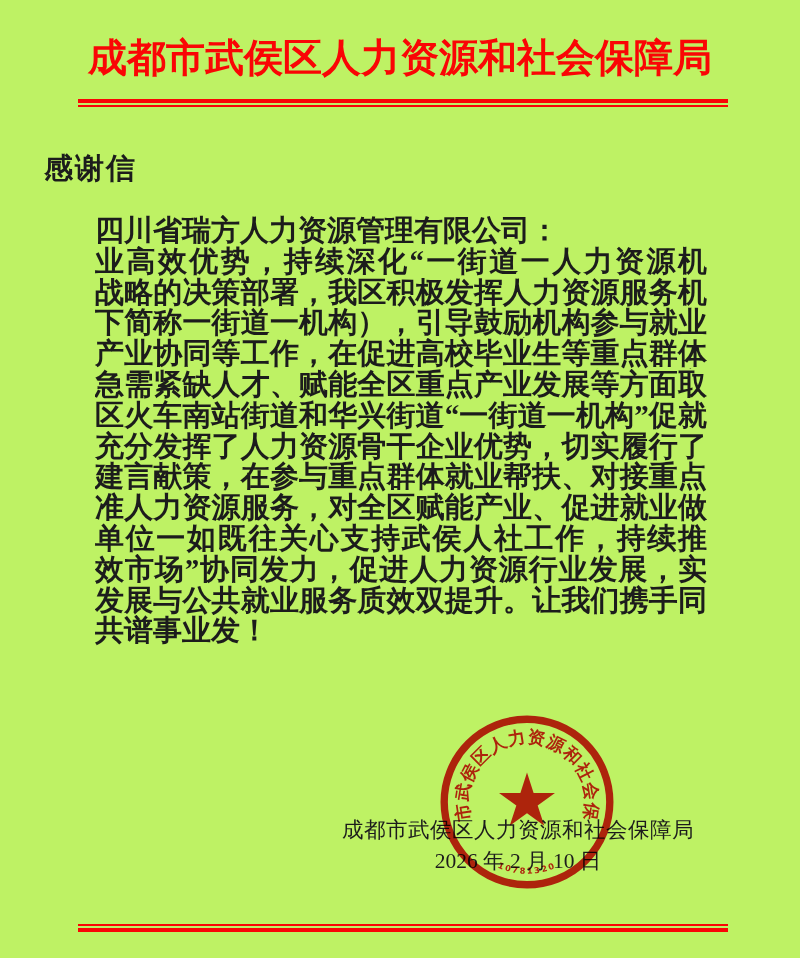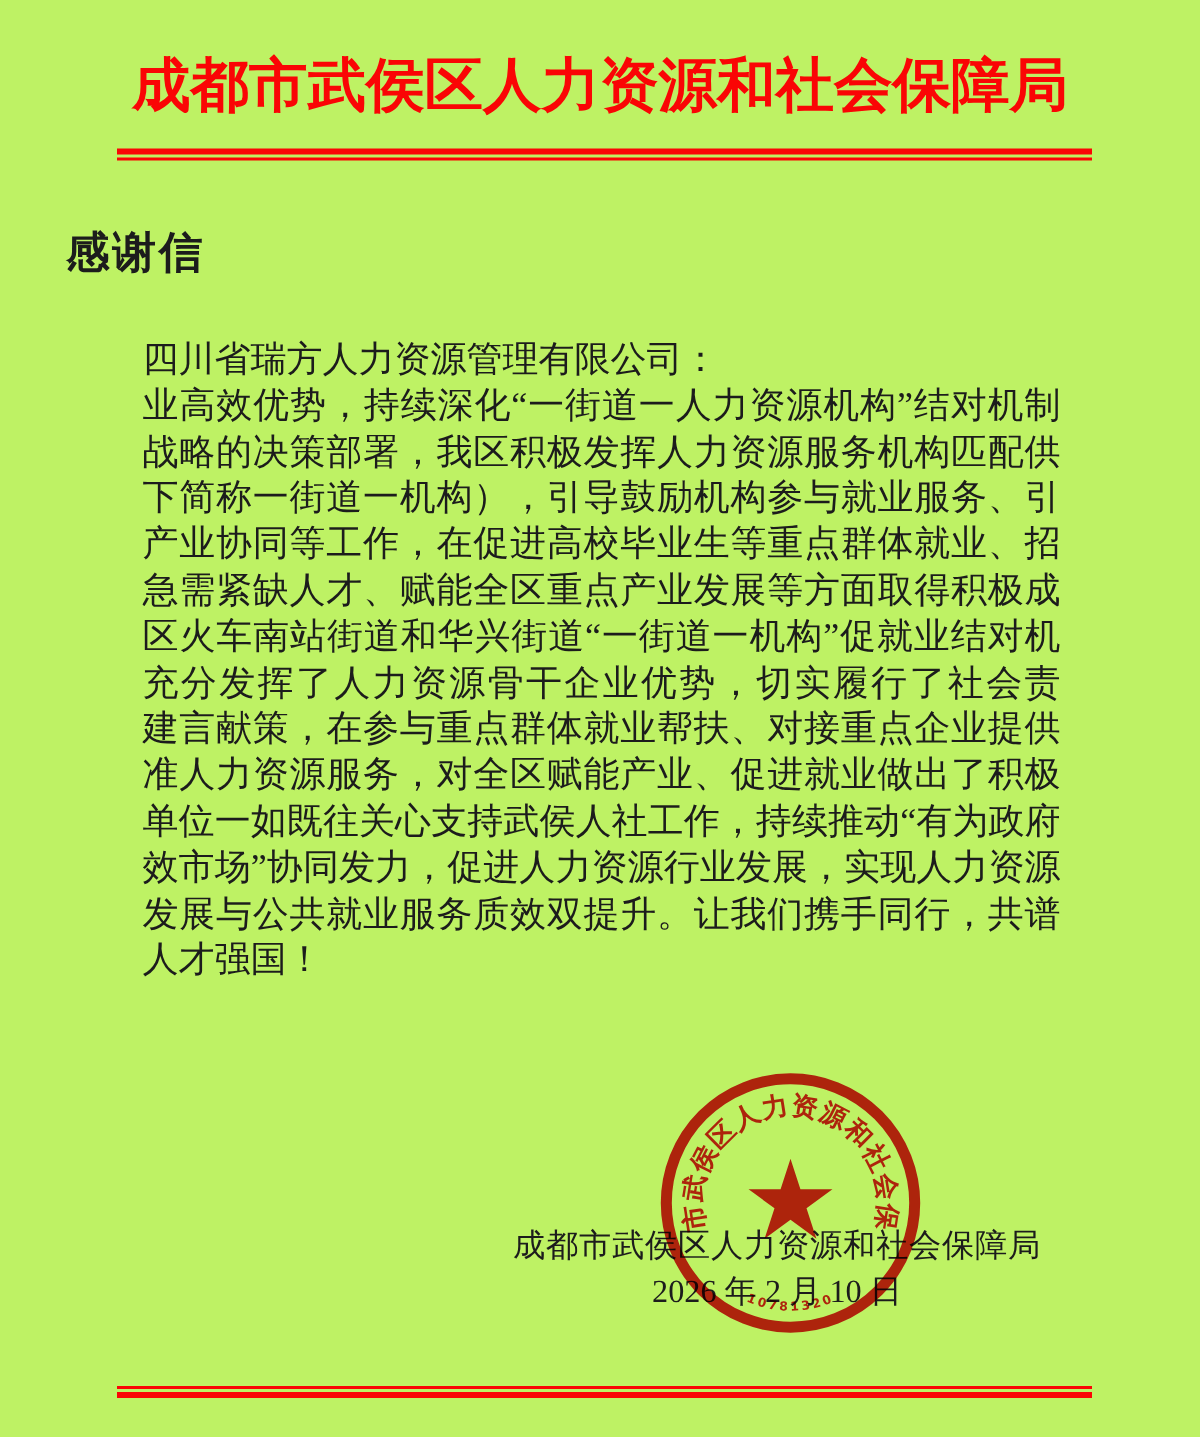--- a/index.html
+++ b/index.html
@@ -33,22 +33,23 @@
   
   .doc-title{
     position:absolute;top:149px;left:0;right:0;
     text-align:left;
     font-size:29px;font-weight:bold;
     letter-spacing:2px;
     margin-left:44px;
   }
   
   .body-text{
-    position:absolute;top:225px;left:95px;width:612px;
-    font-size:24px;
+    position:absolute;top:215px;left:95px;width:612px;
+    font-size:29px;
+    font-weight:bold;
   }
   .line{
     height:30.8px;line-height:30.8px;
     text-align:justify;
     text-align-last:justify;
     overflow:hidden;
   }
   .line.noj{text-align-last:left;}
   .line.indent{text-indent:2em;}
   
@@ -104,21 +105,21 @@
     <div class="line">急需紧缺人才、赋能全区重点产业发展等方面取得积极成效。</div>
 
     <div class="line">区火车南站街道和华兴街道“一街道一机构”促就业结对机构，</div>
     <div class="line">充分发挥了人力资源骨干企业优势，切实履行了社会责任，积极</div>
     <div class="line">建言献策，在参与重点群体就业帮扶、对接重点企业提供专业精</div>
     <div class="line">准人力资源服务，对全区赋能产业、促进就业做出了积极贡献。</div>
 
     <div class="line">单位一如既往关心支持武侯人社工作，持续推动“有为政府+有</div>
     <div class="line">效市场”协同发力，促进人力资源行业发展，实现人力资源行业</div>
     <div class="line">发展与公共就业服务质效双提升。让我们携手同行，共谱事业发</div>
-    <div class="line noj">人才强国！</div>
+    <div class="line noj">共谱事业发！</div>
   </div>
 
   <div class="sign-block">
     <div class="org">成都市武侯区人力资源和社会保障局</div>
     <div class="date">2026 年 2 月 10 日</div>
   </div>
 
   <div class="seal">
     <svg viewBox="0 0 200 200" xmlns="http://www.w3.org/2000/svg">
       <defs>

